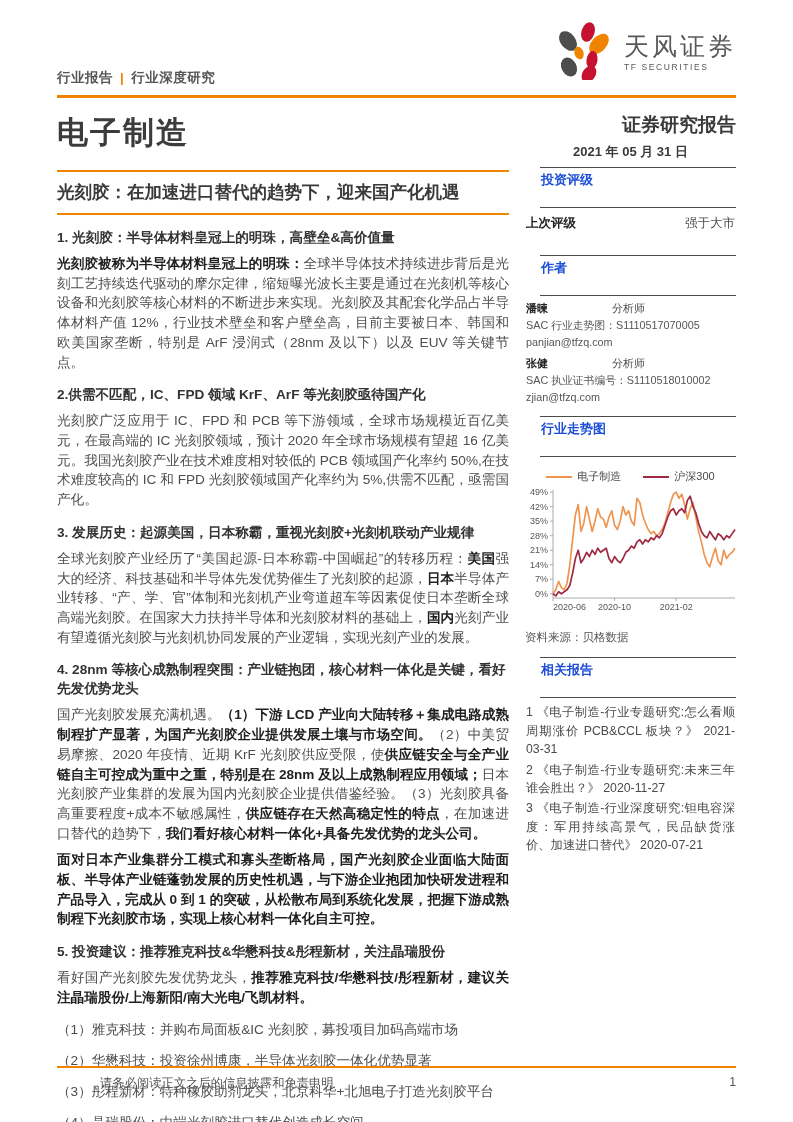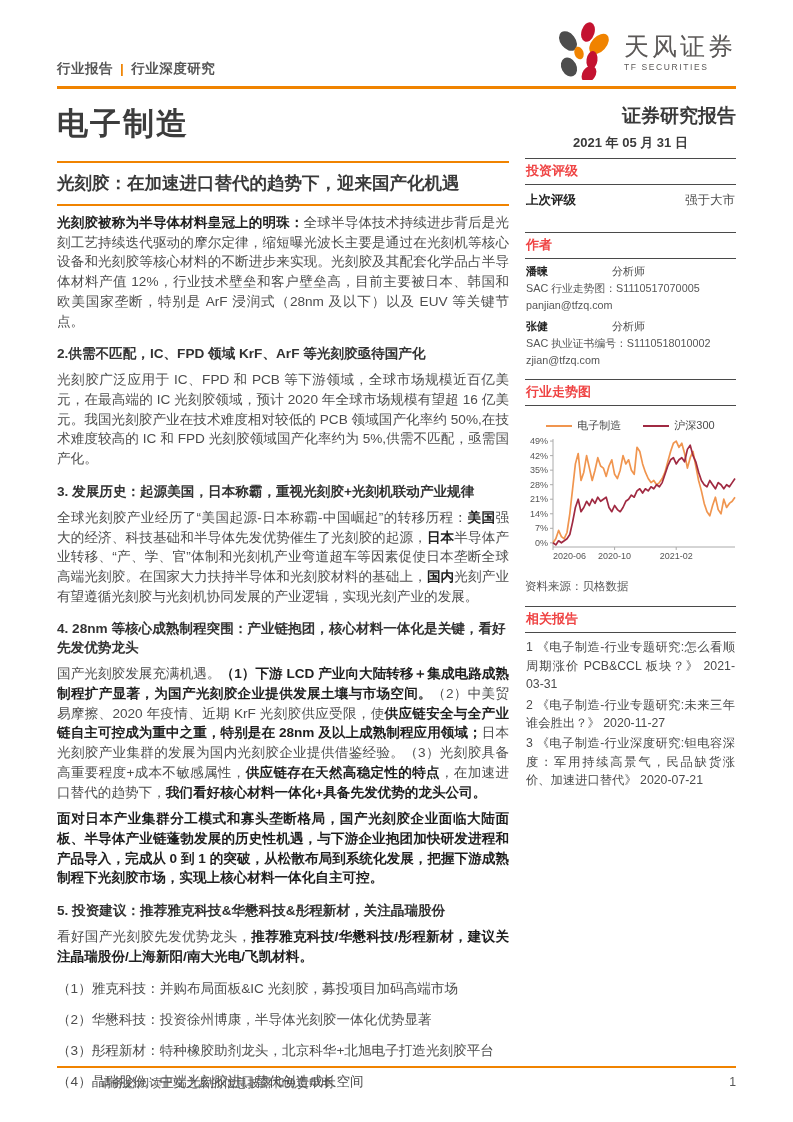--- a/index.html
+++ b/index.html
@@ -5,21 +5,21 @@
   * { box-sizing: border-box; }
   html,body { margin:0; padding:0; background:#ffffff; }
   body { font-family:"Liberation Sans", sans-serif; color:#4a4a4a; }
   .page { position:relative; width:793px; height:1122px; margin:0 auto; background:#fff;
           padding:22px 57px 0 57px; overflow:hidden; }
 
   
   .topbar { display:flex; justify-content:space-between; align-items:flex-end; }
   .report-type { font-size:13.5px; font-weight:bold; color:#565656; padding-bottom:8px; letter-spacing:0.5px; }
   .report-type .sep { color:#F08300; margin:0 7px; font-weight:bold; }
-  .logo { display:flex; align-items:center; gap:15px; padding-bottom:2px; }
+  .logo { display:flex; align-items:center; gap:15px; padding-bottom:11px; }
   .logo-text .cn { font-size:25px; color:#5b5857; letter-spacing:3px; line-height:1; }
   .logo-text .en { font-size:8.5px; color:#5b5857; letter-spacing:1.6px; margin-top:3px; }
   .rule-orange { height:3px; background:#F08300; }
 
   
   .columns { display:flex; margin-top:12px; }
   .left-col { width:452px; margin-right:16px; }
   .right-col { flex:1; min-width:0; }
 
   .doc-title { font-size:31px; font-weight:bold; color:#3c3c3c; letter-spacing:2px; margin:2px 0 16px 0; }
@@ -29,22 +29,22 @@
   
   .sections { margin-top:6px; }
   .sec-h { font-size:13.6px; font-weight:bold; color:#333; margin:13px 0 6px 0; line-height:1.4; }
   .sec-p { font-size:13.6px; line-height:1.45; text-align:justify; margin:7px 0; color:#4d4d4d; }
   .sec-p .b { font-weight:bold; color:#1f1f1f; }
   .sec-li { font-size:13.6px; color:#4d4d4d; margin:13px 0; }
 
   
   .doc-label { text-align:right; font-size:19px; font-weight:bold; color:#3a3a3a; margin-top:2px; }
   .doc-date  { text-align:center; font-size:13px; font-weight:bold; color:#3a3a3a; margin-top:5px; padding-bottom:6px; }
-  .side-sec-title { font-size:13px; font-weight:bold; color:#ef4444;
-                    border-top:1.5px solid #4a4a4a; border-bottom:1px solid #4a4a4a; padding:3px 1px 4px 1px; }
+  .side-sec-title { font-size:13px; font-weight:bold; color:#1d4ed8;
+                    border-top:1.5px solid #4a4a4a; border-bottom:1px solid #4a4a4a; padding:3px 1px 18px 1px;margin-left:15px; }
   .rating-rows { padding:4px 0 10px 0; }
   .rating-row { display:flex; justify-content:space-between; font-size:12.5px; padding:3px 1px; }
   .rating-row .lab { font-weight:bold; color:#222; }
   .rating-row .val { color:#4d4d4d; }
   .side-gap { margin-top:10px; }
   .author { padding:5px 1px 2px 1px; }
   .author-line { display:flex; font-size:11px; }
   .author-line .nm { font-weight:bold; color:#222; }
   .author-line .rl { color:#4d4d4d; margin-left:64px; }
   .author-meta { font-size:10.8px; color:#555; line-height:1.35; margin-top:2px; word-break:break-all; }
@@ -94,20 +94,21 @@
     </div>
   </div>
   <div class="rule-orange"></div>
 
   <div class="columns">
 
     <div class="left-col">
       <div class="doc-title">电子制造</div>
       <div class="subtitle-block">光刻胶：在加速进口替代的趋势下，迎来国产化机遇</div>
       <div class="sections">
+          <div class="sec-h">1. 光刻胶：半导体材料皇冠上的明珠，高壁垒&amp;高价值量</div>
           <p class="sec-p"><span class="b">光刻胶被称为半导体材料皇冠上的明珠：</span><span>全球半导体技术持续进步背后是光刻工艺持续迭代驱动的摩尔定律，缩短曝光波长主要是通过在光刻机等核心设备和光刻胶等核心材料的不断进步来实现。光刻胶及其配套化学品占半导体材料产值 12%，行业技术壁垒和客户壁垒高，目前主要被日本、韩国和欧美国家垄断，特别是 ArF 浸润式（28nm 及以下）以及 EUV 等关键节点。</span></p>
           <div class="sec-h">2.供需不匹配，IC、FPD 领域 KrF、ArF 等光刻胶亟待国产化</div>
           <p class="sec-p"><span>光刻胶广泛应用于 IC、FPD 和 PCB 等下游领域，全球市场规模近百亿美元，在最高端的 IC 光刻胶领域，预计 2020 年全球市场规模有望超 16 亿美元。我国光刻胶产业在技术难度相对较低的 PCB 领域国产化率约 50%,在技术难度较高的 IC 和 FPD 光刻胶领域国产化率约为 5%,供需不匹配，亟需国产化。</span></p>
           <div class="sec-h">3. 发展历史：起源美国，日本称霸，重视光刻胶+光刻机联动产业规律</div>
           <p class="sec-p"><span>全球光刻胶产业经历了“美国起源-日本称霸-中国崛起”的转移历程：</span><span class="b">美国</span><span>强大的经济、科技基础和半导体先发优势催生了光刻胶的起源，</span><span class="b">日本</span><span>半导体产业转移、“产、学、官”体制和光刻机产业弯道超车等因素促使日本垄断全球高端光刻胶。在国家大力扶持半导体和光刻胶材料的基础上，</span><span class="b">国内</span><span>光刻产业有望遵循光刻胶与光刻机协同发展的产业逻辑，实现光刻产业的发展。</span></p>
           <div class="sec-h">4. 28nm 等核心成熟制程突围：产业链抱团，核心材料一体化是关键，看好先发优势龙头</div>
           <p class="sec-p"><span>国产光刻胶发展充满机遇。</span><span class="b">（1）下游 LCD 产业向大陆转移＋集成电路成熟制程扩产显著，为国产光刻胶企业提供发展土壤与市场空间。</span><span>（2）中美贸易摩擦、2020 年疫情、近期 KrF 光刻胶供应受限，使</span><span class="b">供应链安全与全产业链自主可控成为重中之重，特别是在 28nm 及以上成熟制程应用领域；</span><span>日本光刻胶产业集群的发展为国内光刻胶企业提供借鉴经验。（3）光刻胶具备高重要程度+成本不敏感属性，</span><span class="b">供应链存在天然高稳定性的特点</span><span>，在加速进口替代的趋势下，</span><span class="b">我们看好核心材料一体化+具备先发优势的龙头公司。</span></p>
           <p class="sec-p"><span class="b">面对日本产业集群分工模式和寡头垄断格局，国产光刻胶企业面临大陆面板、半导体产业链蓬勃发展的历史性机遇，与下游企业抱团加快研发进程和产品导入，完成从 0 到 1 的突破，从松散布局到系统化发展，把握下游成熟制程下光刻胶市场，实现上核心材料一体化自主可控。</span></p>
           <div class="sec-h">5. 投资建议：推荐雅克科技&amp;华懋科技&amp;彤程新材，关注晶瑞股份</div>
           <p class="sec-p"><span>看好国产光刻胶先发优势龙头，</span><span class="b">推荐雅克科技/华懋科技/彤程新材，建议关注晶瑞股份/上海新阳/南大光电/飞凯材料。</span></p>

